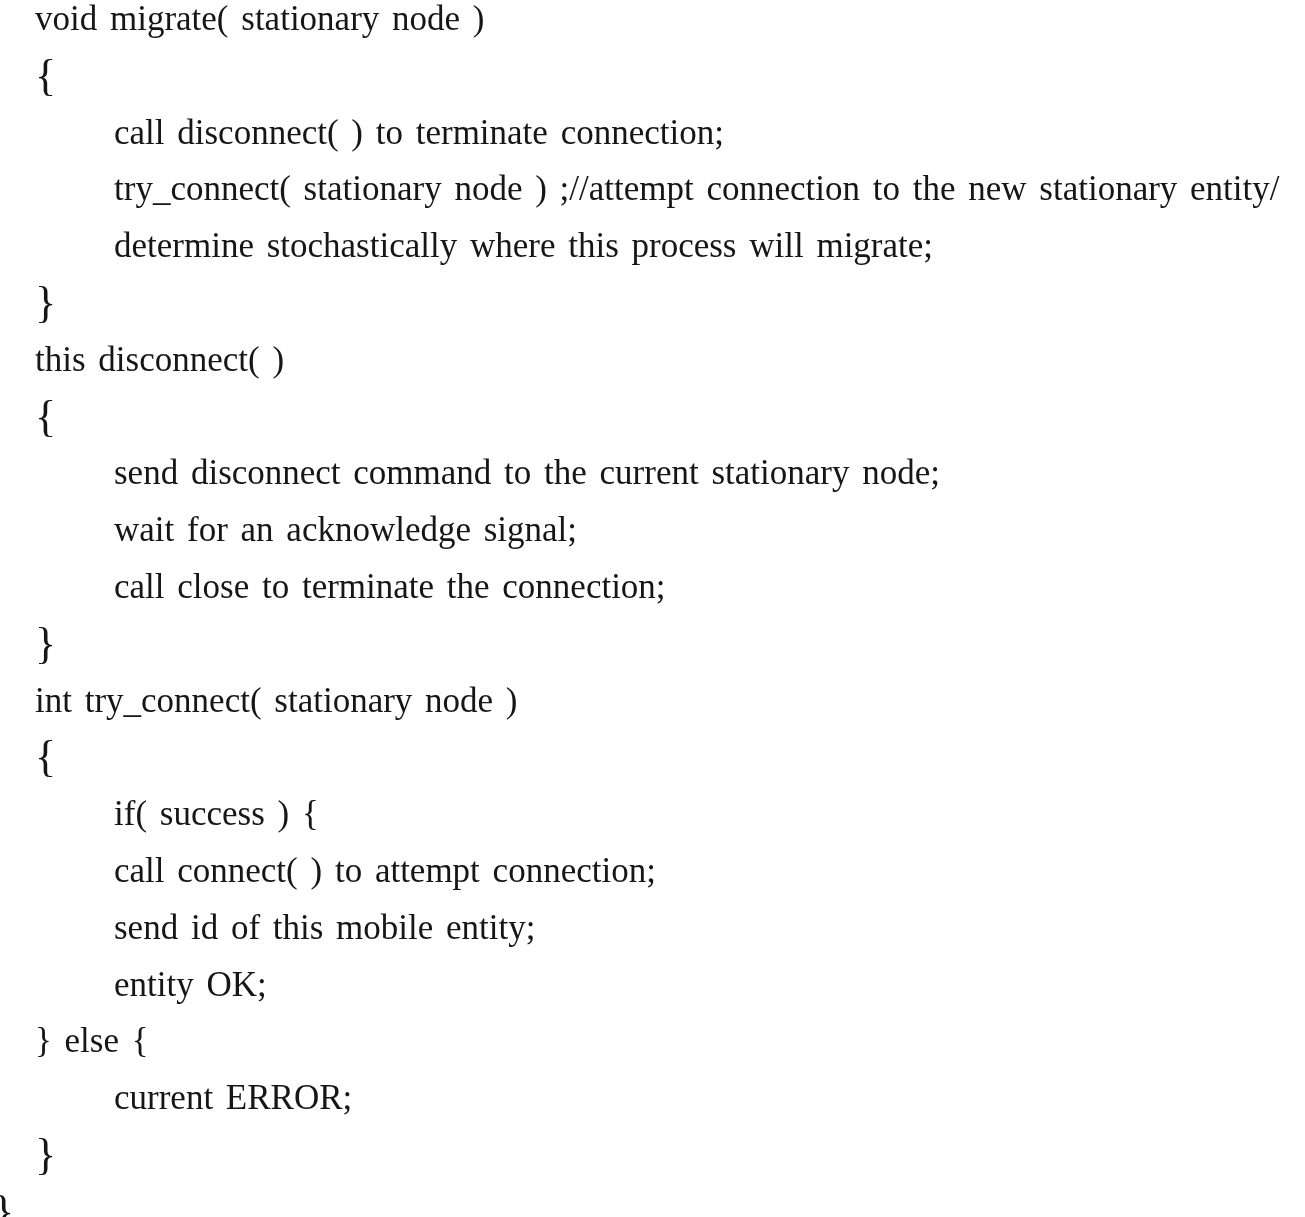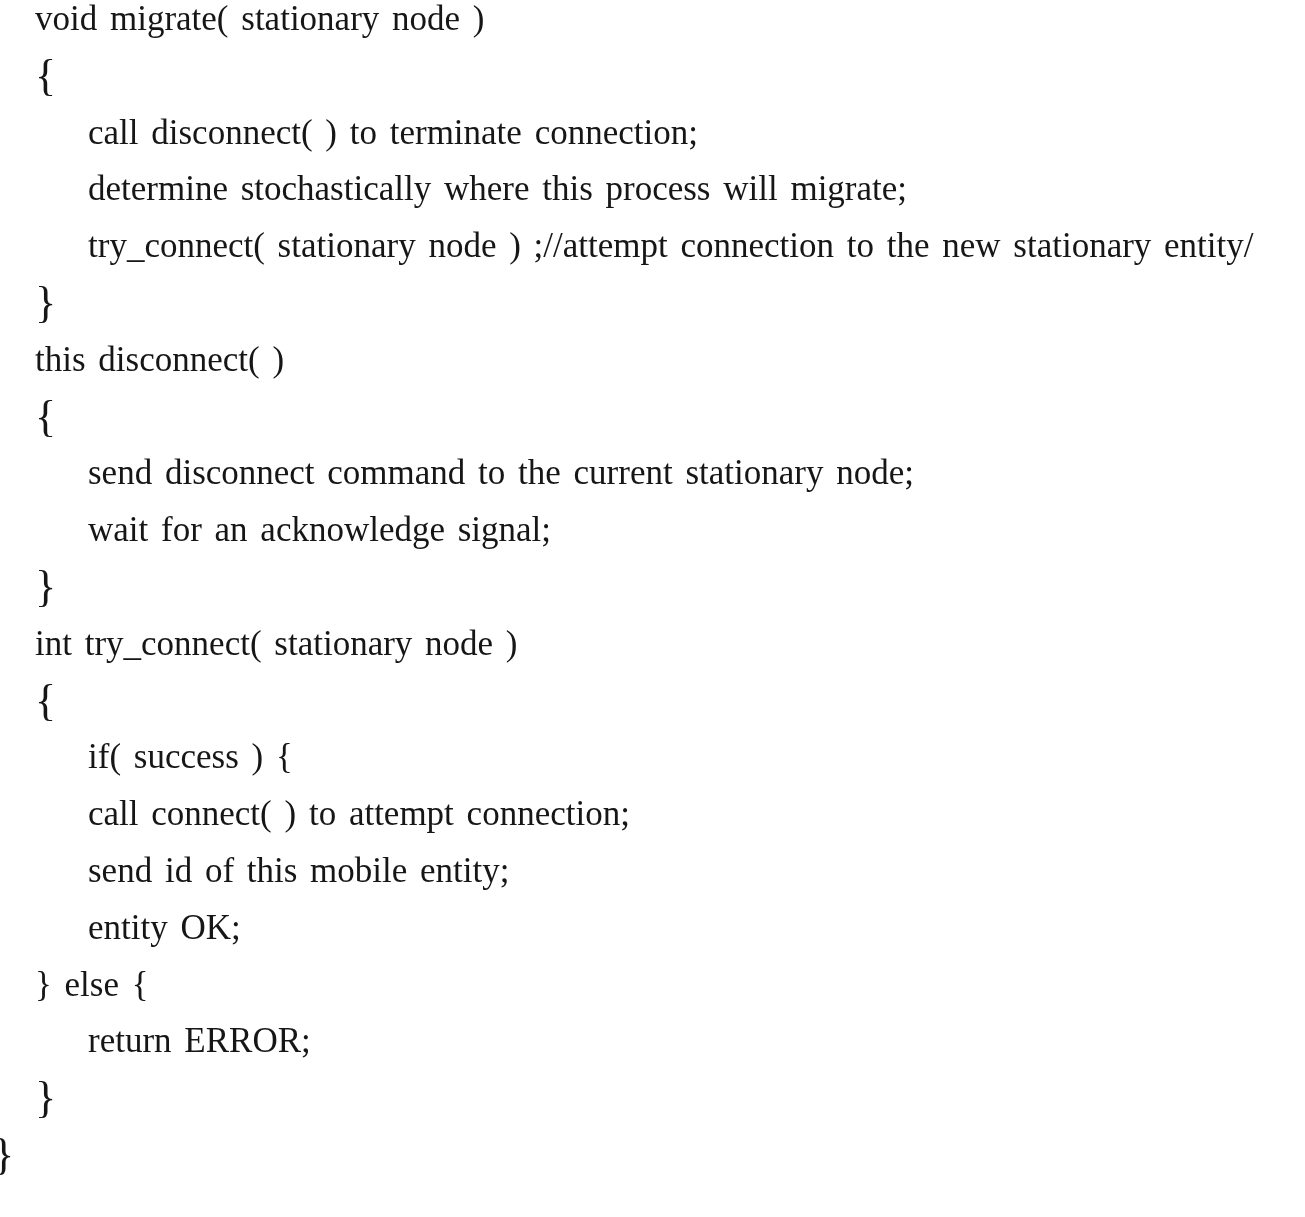--- a/index.html
+++ b/index.html
@@ -22,46 +22,47 @@
     font-size: 35px;
     line-height: 56.8px;
     color: #161616;
     word-spacing: 4px;
   }
   .code-line {
     white-space: pre;
     height: 56.8px;
   }
   .ind0 { padding-left: 35px; }
-  .ind1 { padding-left: 88px; }
+  .ind1 { padding-left: 114px; }
   .indneg { padding-left: 0; margin-left: -7px; }
   
   .brace {
     font-size: 44px;
     line-height: 56.8px;
   }
 </style>
 </head>
 <body style="background: rgb(255, 255, 255);">
 
 <div class="listing" style="color: rgb(22, 22, 22);">
     <div class="code-line ind0">void migrate( stationary node )</div>
     <div class="code-line ind0 brace">{</div>
     <div class="code-line ind1">call disconnect( ) to terminate connection;</div>
+    <div class="code-line ind1">try_connect( stationary node ) ;//attempt connection to the new stationary entity/</div>
     <div class="code-line ind1">determine stochastically where this process will migrate;</div>
-    <div class="code-line ind1">try_connect( stationary node ) ;//attempt connection to the new stationary entity/</div>
     <div class="code-line ind0 brace">}</div>
     <div class="code-line ind0">this disconnect( )</div>
     <div class="code-line ind0 brace">{</div>
     <div class="code-line ind1">send disconnect command to the current stationary node;</div>
     <div class="code-line ind1">wait for an acknowledge signal;</div>
+    <div class="code-line ind1">call close to terminate the connection;</div>
     <div class="code-line ind0 brace">}</div>
     <div class="code-line ind0">int try_connect( stationary node )</div>
     <div class="code-line ind0 brace">{</div>
     <div class="code-line ind1">if( success ) {</div>
     <div class="code-line ind1">call connect( ) to attempt connection;</div>
     <div class="code-line ind1">send id of this mobile entity;</div>
     <div class="code-line ind1">entity OK;</div>
     <div class="code-line ind0">} else {</div>
-    <div class="code-line ind1">return ERROR;</div>
+    <div class="code-line ind1">current ERROR;</div>
     <div class="code-line ind0 brace">}</div>
     <div class="code-line indneg brace">}</div>
   </div>
 
 </body></html>

